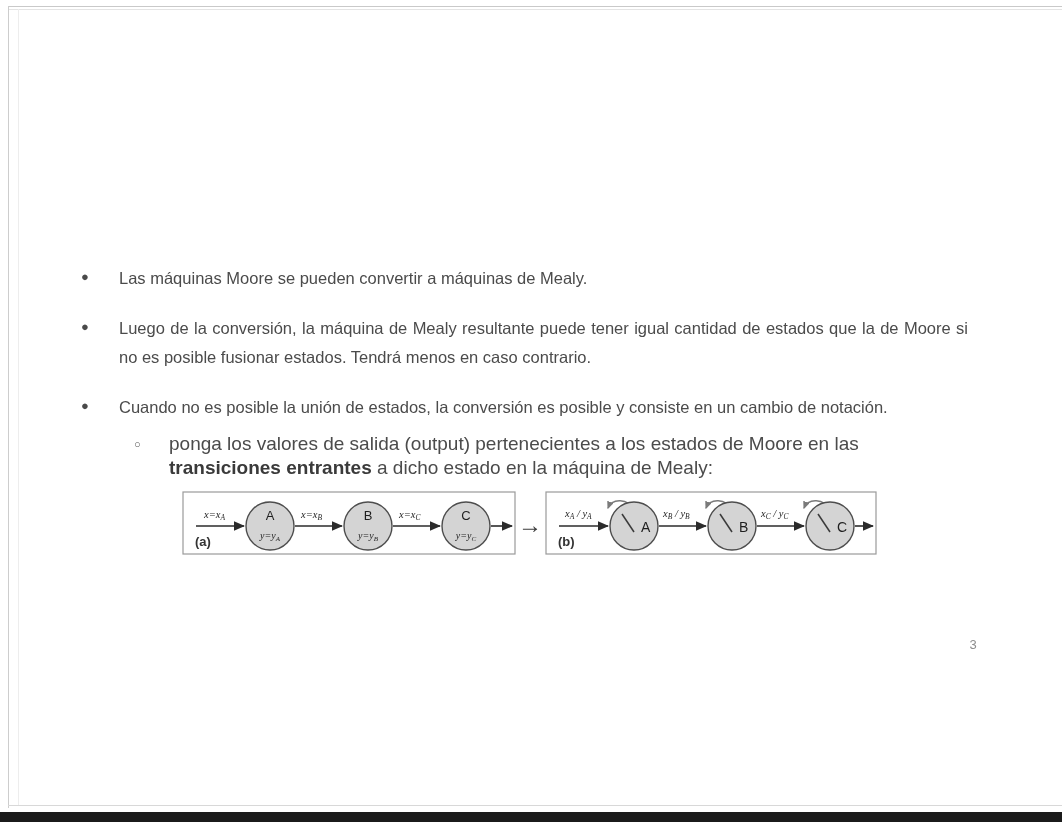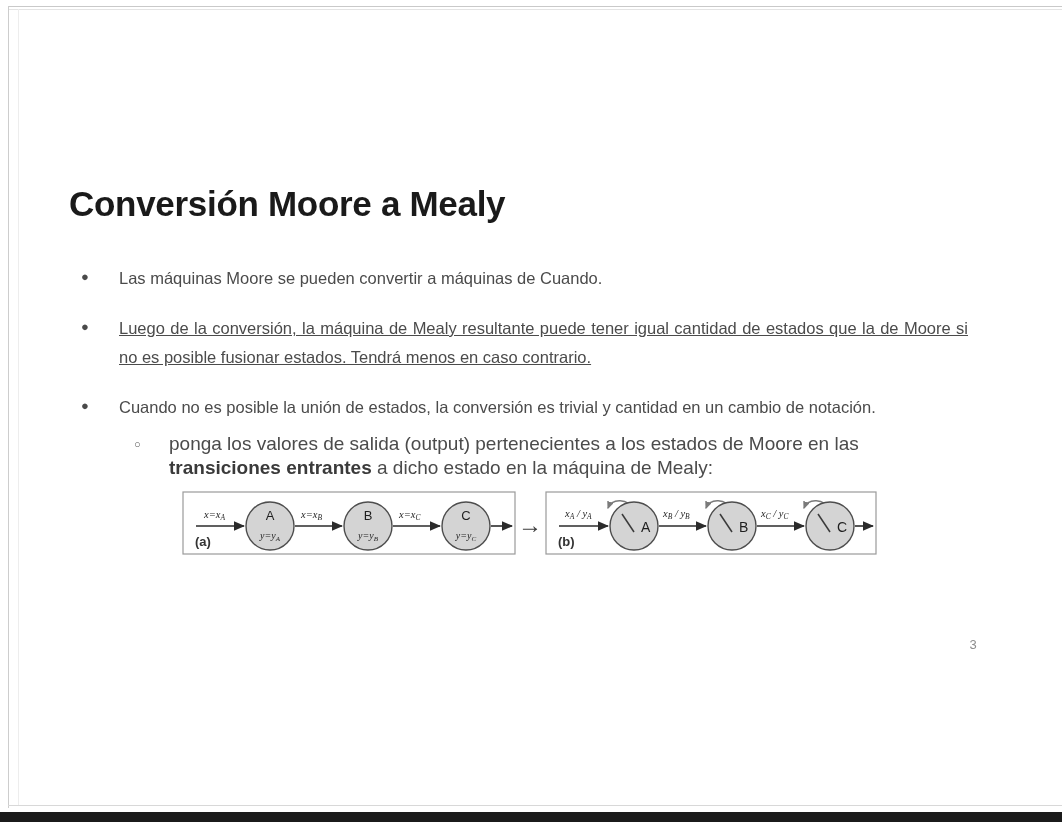--- a/index.html
+++ b/index.html
@@ -104,21 +104,20 @@
   }
   .bullet-text {
     flex: 1 1 auto;
     font-size: 16.5px;
     line-height: 29px;
     color: #4b4b4b;
   }
   .bullet-text.justify {
     text-align: justify;
     text-justify: inter-word;
-    text-decoration: underline;
   }
 
   
   .sub-list {
     position: absolute;
     left: 134px;
     top: 432px;
     width: 832px;
   }
   .sub-row {
@@ -170,37 +169,36 @@
 <div id="slide-frame">
 
   <div class="rule-top"></div>
   <div class="rule-top2"></div>
   <div class="rule-left"></div>
   <div class="rule-left2"></div>
   <div class="rule-bottom-thin"></div>
 
   <div id="slide-content">
 
-    <div id="page-title">Conversión Moore a Mealy</div>
 
     <div class="bullet-list">
 
       <div class="bullet-row">
         <span class="bullet-marker">●</span>
-        <span class="bullet-text">Las máquinas Moore se pueden convertir a máquinas de Cuando.</span>
+        <span class="bullet-text">Las máquinas Moore se pueden convertir a máquinas de Mealy.</span>
       </div>
 
       <div class="bullet-row">
         <span class="bullet-marker">●</span>
         <span class="bullet-text justify">Luego de la conversión, la máquina de Mealy resultante puede tener igual cantidad de estados que la de Moore si no es posible fusionar estados. Tendrá menos en caso contrario.</span>
       </div>
 
       <div class="bullet-row">
         <span class="bullet-marker">●</span>
-        <span class="bullet-text">Cuando no es posible la unión de estados, la conversión es trivial y cantidad en un cambio de notación.</span>
+        <span class="bullet-text">Cuando no es posible la unión de estados, la conversión es posible y consiste en un cambio de notación.</span>
       </div>
 
     </div>
 
     <div class="sub-list">
       <div class="sub-row">
         <span class="sub-marker">○</span>
         <span class="sub-text"><span>ponga los valores de salida (output) pertenecientes a los estados de Moore en las </span><b>transiciones entrantes</b><span> a dicho estado en la máquina de Mealy:</span></span>
       </div>
     </div>

